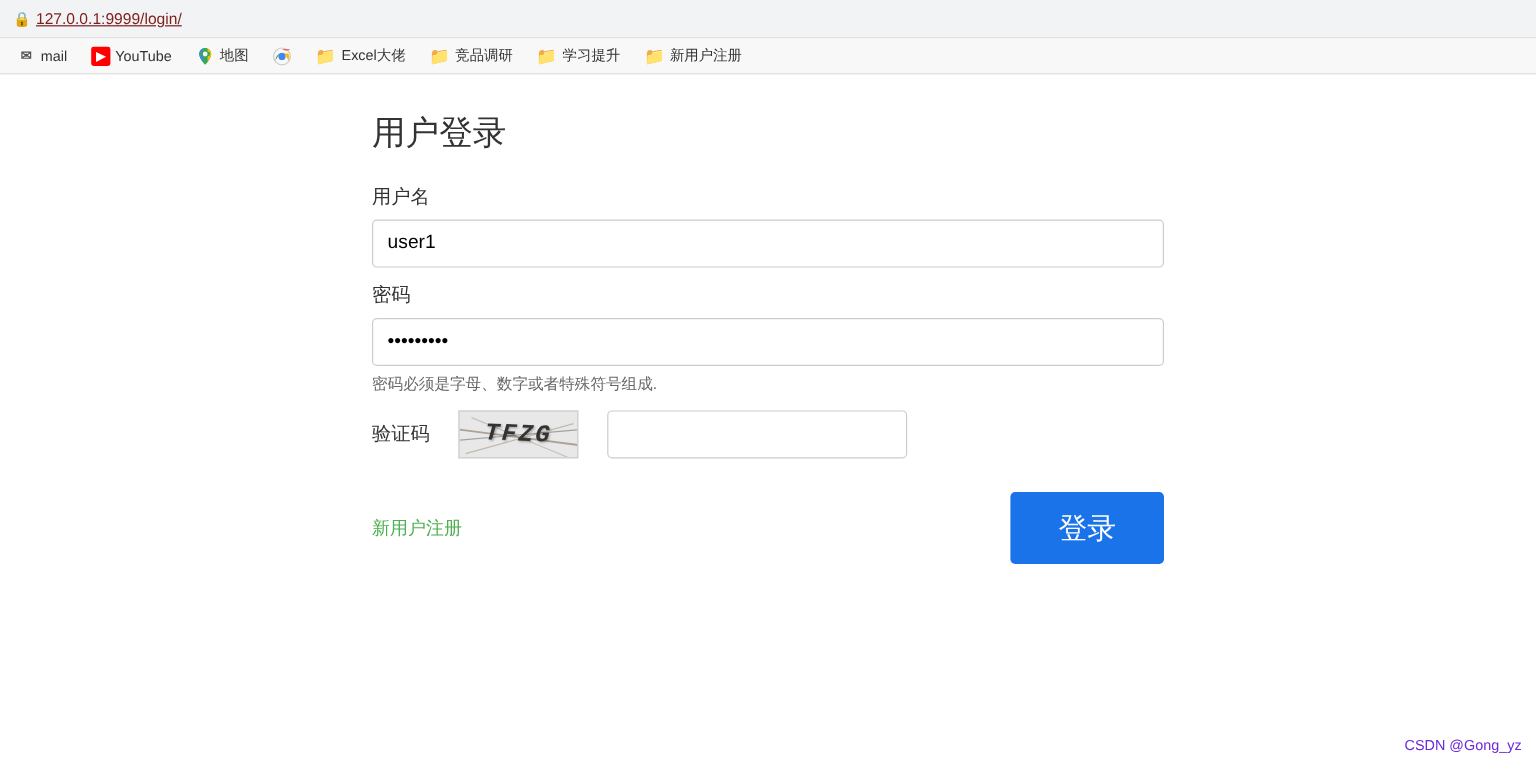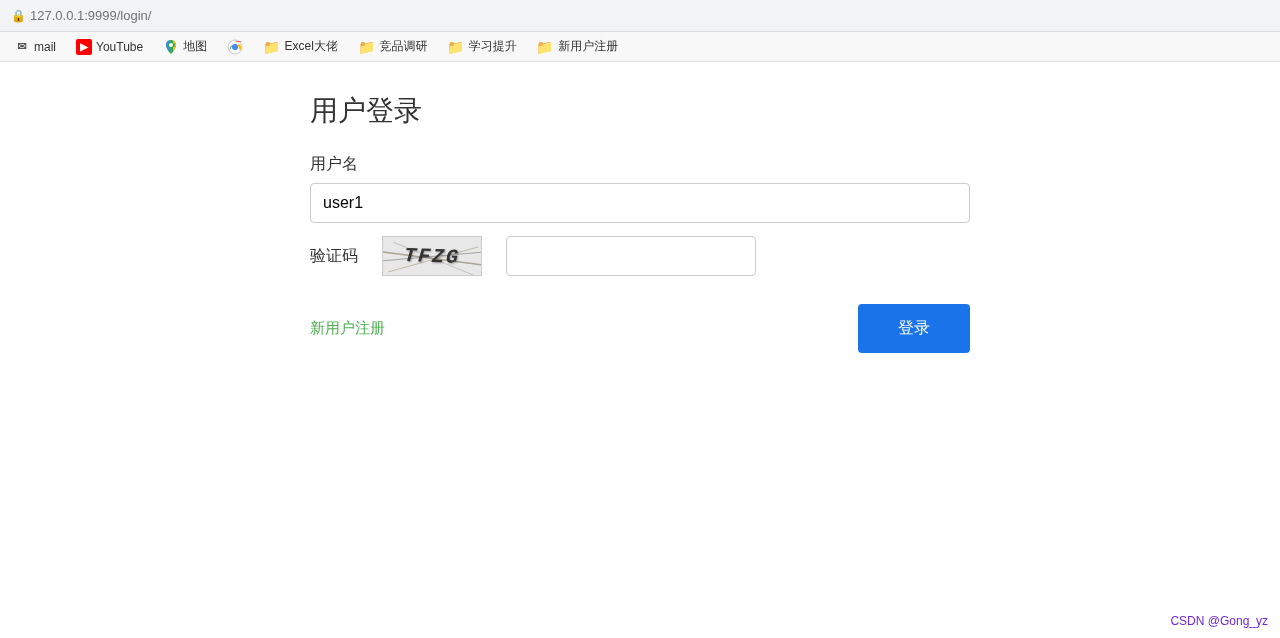--- a/index.html
+++ b/index.html
@@ -174,21 +174,21 @@
       color: #4CAF50;
       text-decoration: none;
       font-size: 15px;
     }
     .login-button {
       background: #1a73e8;
       color: #fff;
       border: none;
       border-radius: 4px;
       padding: 14px 40px;
-      font-size: 16px;
+      font-size: 24px;
       cursor: pointer;
       min-width: 90px;
     }
 
     .csdn-watermark {
       position: fixed;
       bottom: 10px;
       right: 12px;
       font-size: 12px;
       color: #6d28d9;
@@ -198,21 +198,21 @@
     .maps-svg, .chrome-svg {
       width: 16px;
       height: 16px;
     }
   </style>
 </head>
 <body>
 
 <div class="browser-bar">
   <span class="security-icon">🔒</span>
-  <span style="font-size:13px;color:#737373;">127.0.0.1:9999/login/</span>
+  <span style="font-size:13px;color:#7f1d1d;text-decoration:underline;">127.0.0.1:9999/login/</span>
 </div>
 
 <div class="bookmarks-bar">
   <a class="bookmark-item" href="#">
     <span class="bookmark-favicon" style="font-size:11px;color:#555;">✉</span>
     <span>mail</span>
   </a>
   <a class="bookmark-item" href="#">
     <span class="bookmark-favicon youtube-icon">▶</span>
     <span>YouTube</span>
@@ -258,20 +258,25 @@
 
 <div class="page-content">
   <h1 class="page-title">用户登录</h1>
 
 
   <div class="form-group">
     <label class="form-label">用户名</label>
     <input class="form-input" type="text" value="user1" style="">
   </div>
 
+  <div class="form-group">
+    <label class="form-label">密码</label>
+    <input class="form-input" type="password" value="password1" style="">
+    <p class="form-hint">密码必须是字母、数字或者特殊符号组成.</p>
+  </div>
 
   <div class="captcha-row">
     <span class="captcha-label">验证码</span>
     <div class="captcha-image">
       <span style="transform: skew(-5deg, 2deg); display:inline-block; position:relative; z-index:1; text-shadow: 1px 1px 2px rgba(0,0,0,0.3);">TFZG</span>
       <svg style="position:absolute;top:0;left:0;width:100%;height:100%;pointer-events:none;" xmlns="http://www.w3.org/2000/svg">
         <line x1="0" y1="15" x2="100" y2="28" stroke="rgba(80,60,20,0.4)" stroke-width="1.5"></line>
         <line x1="5" y1="35" x2="95" y2="10" stroke="rgba(100,80,30,0.3)" stroke-width="1"></line>
         <line x1="10" y1="5" x2="90" y2="38" stroke="rgba(60,40,20,0.2)" stroke-width="1"></line>
       </svg>

